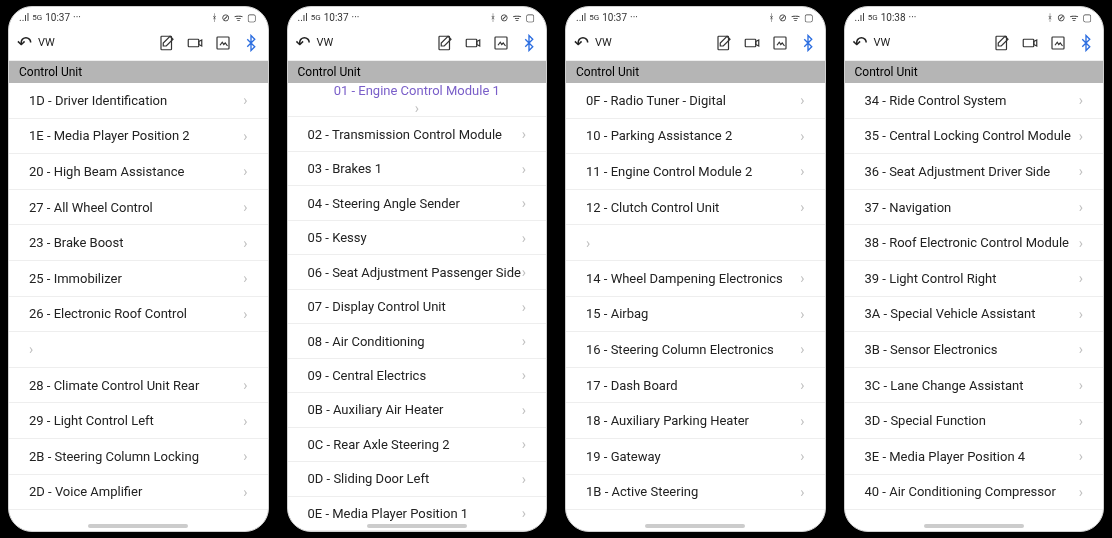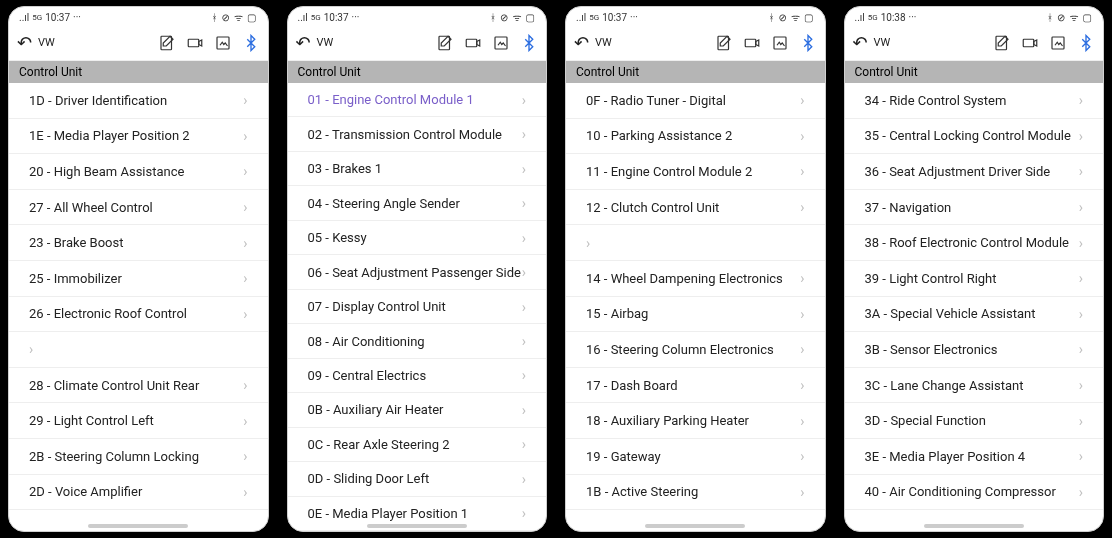--- a/index.html
+++ b/index.html
@@ -8,21 +8,21 @@
       font-family: -apple-system, "Segoe UI", Roboto, Helvetica, Arial, sans-serif;
       display: flex;
       gap: 18px;
       padding: 6px 8px;
       width: 1112px;
       height: 538px;
     }
     .phone {
       background: #fff;
       border: 1px solid #d0d0d0;
-      border-radius: 16px;
+      border-radius: 24px;
       width: 265px;
       height: 526px;
       overflow: hidden;
       display: flex;
       flex-direction: column;
       position: relative;
     }
     .status-bar {
       height: 18px;
       padding: 2px 10px 0 10px;
@@ -80,21 +80,21 @@
       display: flex;
       align-items: center;
       justify-content: space-between;
       padding: 0 20px;
       height: 35.6px;
       font-size: 13px;
       color: #222;
       border-bottom: 1px solid #eee;
       cursor: pointer;
     }
-    .list-item.highlight { color: #7a5fc9; }
+    .list-item.highlight { color: #7a5fc9; flex-direction: column; }
     .chevron { color: #c0c0c0; font-size: 14px; }
     .gesture-bar {
       position: absolute;
       bottom: 3px;
       left: 50%;
       transform: translateX(-50%);
       width: 100px;
       height: 4px;
       background: #ccc;
       border-radius: 2px;

